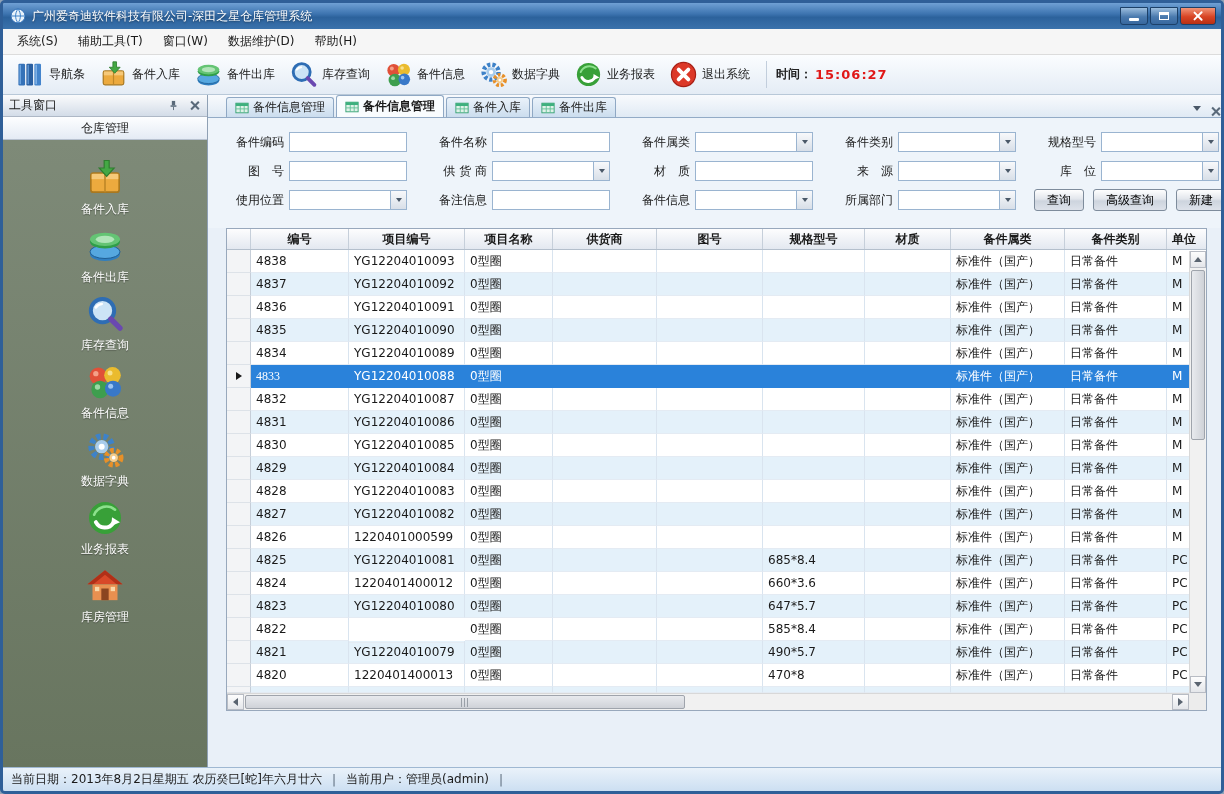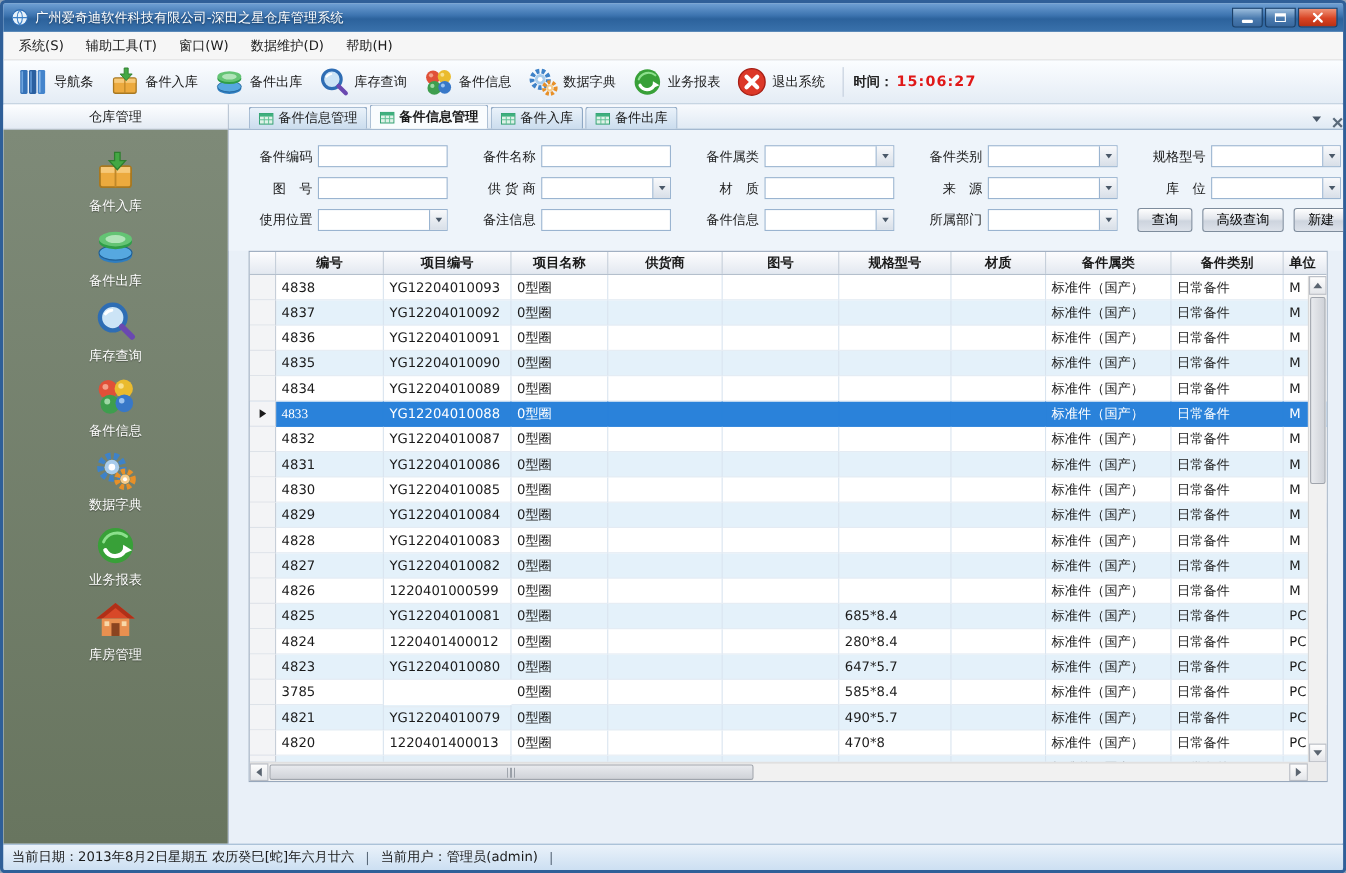--- a/index.html
+++ b/index.html
@@ -256,20 +256,35 @@
         </div>
       </div>
     <span class="tb-sep"></span>
     <span class="time-label">时间：</span>
     <span class="time-value">15:06:27</span>
   </div>
 
   <div class="main">
 
     <div class="sidebar">
+      <div class="side-header">
+        <span class="side-header-title">工具窗口</span>
+        <span class="side-hdr-btn">
+            <span class="icon" style="width:11px;height:11px;">
+              <svg viewBox="0 0 12 12">
+                <rect x="4.2" y="1" width="3.6" height="4.8" fill="#5a6a7a"></rect>
+                <rect x="2.8" y="5.8" width="6.4" height="1.6" fill="#5a6a7a"></rect>
+                <rect x="5.5" y="7.4" width="1" height="3.6" fill="#5a6a7a"></rect>
+              </svg>
+            </span>
+          </span>
+        <span class="side-hdr-btn">
+            <span class="x-icon"></span>
+          </span>
+      </div>
       <div class="side-panel-title">仓库管理</div>
       <div class="side-body" id="sideItems">
           <div class="side-item">
             <span class="icon" style="width: 40px; height: 40px;">
               <svg viewBox="0 0 24 24">
                 <rect x="3.5" y="9" width="17" height="11.5" rx="1.5" fill="#ecaa3e" stroke="#a87820"></rect>
                 <rect x="4" y="9.5" width="16" height="3.2" fill="#f6c979"></rect>
                 <line x1="12" y1="9" x2="12" y2="20.5" stroke="#c08828"></line>
                 <path d="M14.5 1.5 L14.5 6 L17.5 6 L13 11 L8.5 6 L11.5 6 L11.5 1.5 Z" fill="#44a844" stroke="#2e7e2e" stroke-width="0.7"></path>
               </svg>
@@ -728,42 +743,42 @@
               <div class="td" style="flex: 0 0 102px;">日常备件</div>
               <div class="td td-last">PC</div>
             </div>
             <div class="tr">
               <div class="sel"></div>
               <div class="td" style="flex: 0 0 98px;">4824</div>
               <div class="td" style="flex: 0 0 116px;">1220401400012</div>
               <div class="td" style="flex: 0 0 88px;">0型圈</div>
               <div class="td" style="flex: 0 0 104px;"></div>
               <div class="td" style="flex: 0 0 106px;"></div>
-              <div class="td" style="flex: 0 0 102px;">280*8.4</div>
+              <div class="td" style="flex: 0 0 102px;">660*3.6</div>
               <div class="td" style="flex: 0 0 86px;"></div>
               <div class="td" style="flex: 0 0 114px;">标准件（国产）</div>
               <div class="td" style="flex: 0 0 102px;">日常备件</div>
               <div class="td td-last">PC</div>
             </div>
             <div class="tr">
               <div class="sel"></div>
               <div class="td" style="flex: 0 0 98px;">4823</div>
               <div class="td" style="flex: 0 0 116px;">YG12204010080</div>
               <div class="td" style="flex: 0 0 88px;">0型圈</div>
               <div class="td" style="flex: 0 0 104px;"></div>
               <div class="td" style="flex: 0 0 106px;"></div>
               <div class="td" style="flex: 0 0 102px;">647*5.7</div>
               <div class="td" style="flex: 0 0 86px;"></div>
               <div class="td" style="flex: 0 0 114px;">标准件（国产）</div>
               <div class="td" style="flex: 0 0 102px;">日常备件</div>
               <div class="td td-last">PC</div>
             </div>
             <div class="tr">
               <div class="sel"></div>
-              <div class="td" style="flex: 0 0 98px;">3785</div>
+              <div class="td" style="flex: 0 0 98px;">4822</div>
               <div class="td" style="flex: 0 0 116px; margin-top: 24px;">1220401002700</div>
               <div class="td" style="flex: 0 0 88px;">0型圈</div>
               <div class="td" style="flex: 0 0 104px;"></div>
               <div class="td" style="flex: 0 0 106px;"></div>
               <div class="td" style="flex: 0 0 102px;">585*8.4</div>
               <div class="td" style="flex: 0 0 86px;"></div>
               <div class="td" style="flex: 0 0 114px;">标准件（国产）</div>
               <div class="td" style="flex: 0 0 102px;">日常备件</div>
               <div class="td td-last">PC</div>
             </div>

